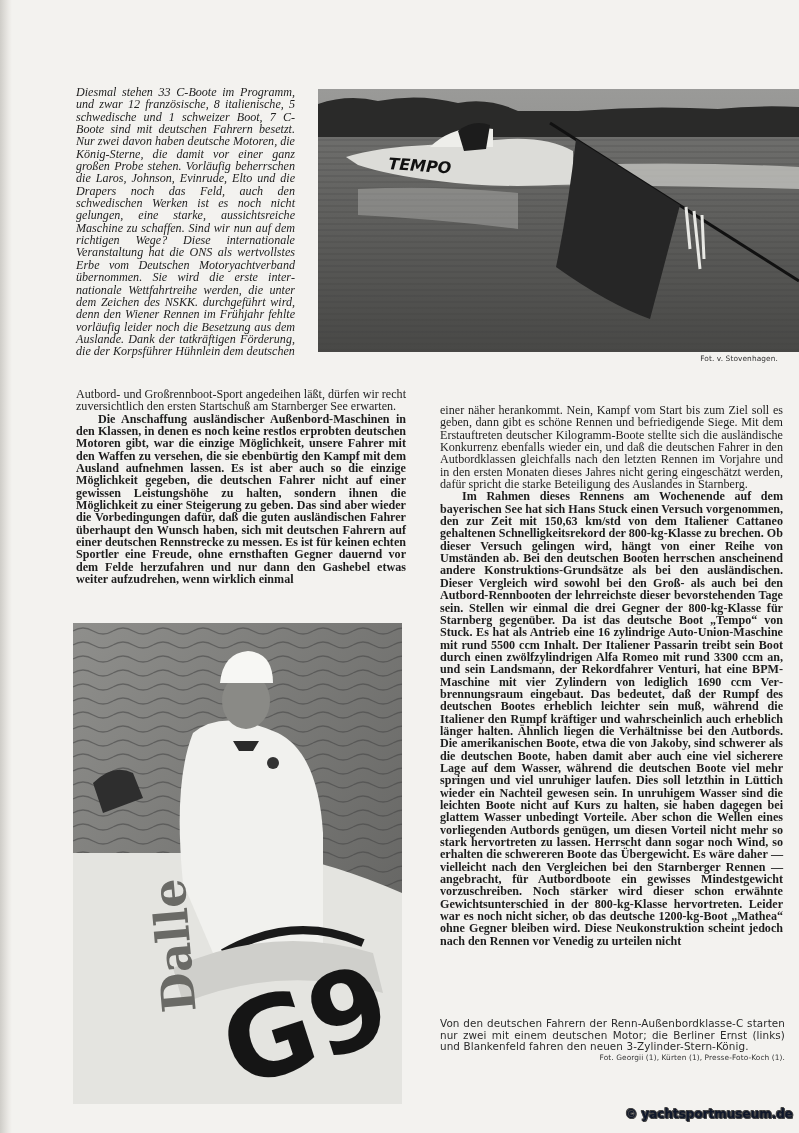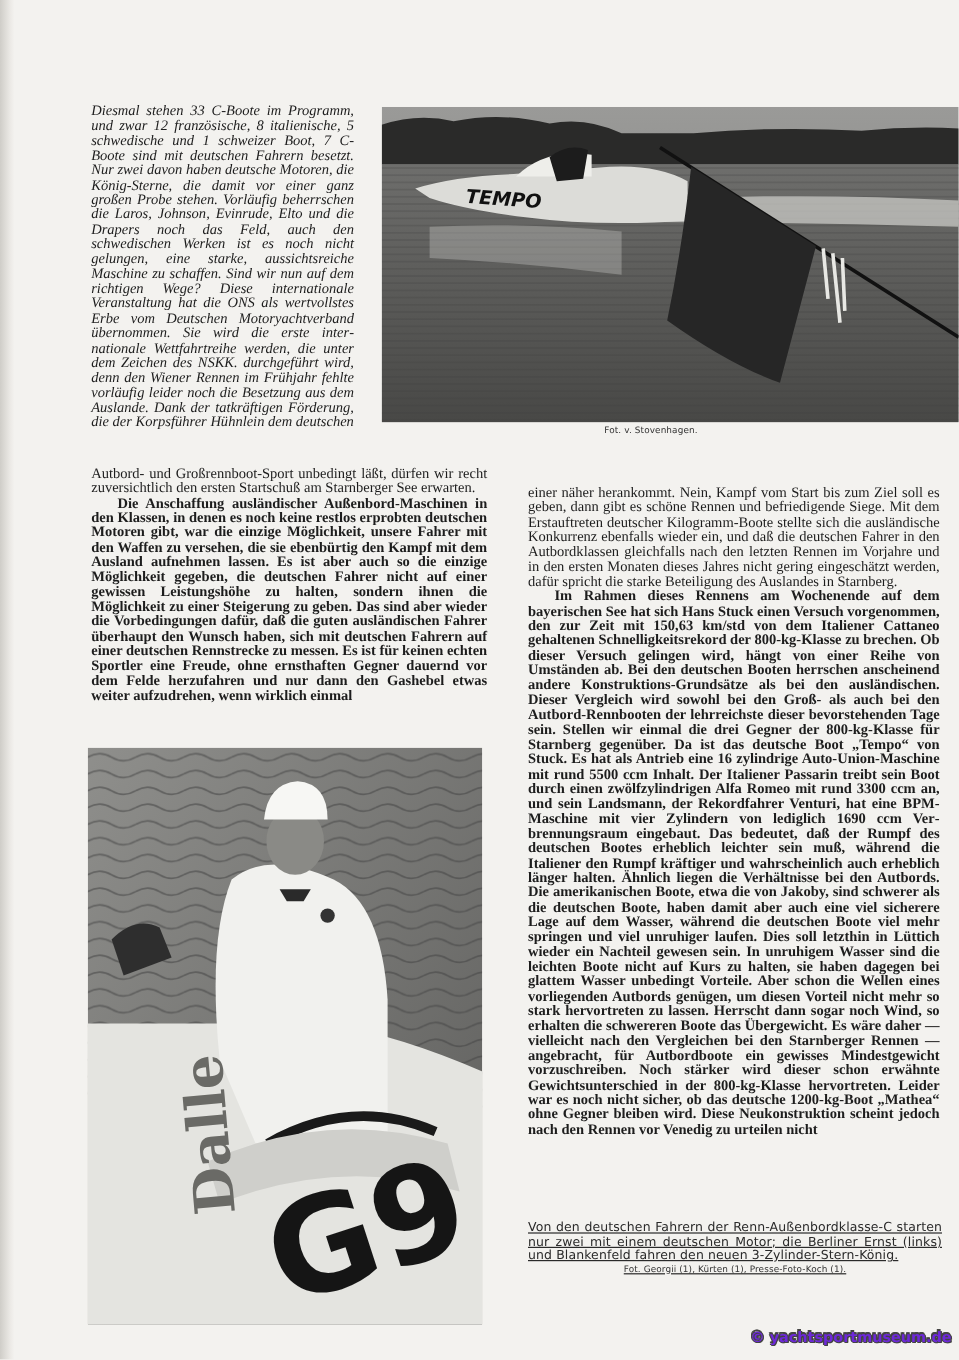--- a/index.html
+++ b/index.html
@@ -27,30 +27,30 @@
   .cap {
     position: absolute;
     font-family: "DejaVu Sans", sans-serif;
     font-size: 10.4px;
     line-height: 11.6px;
     text-align: justify;
     color: #2a2a2a;
     letter-spacing: 0.1px;
   }
   .credit {
-    display: block; text-align: center;
+    display: block; text-align: right;
     font-family: "DejaVu Sans", sans-serif;
     font-size: 7.4px; line-height: 10px; color: #333;
   }
   .photo { position: absolute; overflow: hidden; }
   .photo svg { display: block; width: 100%; height: 100%; }
   .watermark {
     position: absolute; right: 6px; top: 1107px;
     font-family: "DejaVu Sans", sans-serif; font-size: 12px; font-weight: bold;
-    color: #6d28d9;
+    color: #0f172a;
     text-shadow: 1px 0 0 #444, -1px 0 0 #444, 0 1px 0 #444, 0 -1px 0 #444, 1px 1px 0 #444, -1px -1px 0 #444;
   }
 </style>
 </head>
 <body>
 
 <div class="binding-edge"></div>
 
 <div class="txt" style="left:76px; top:86px; width:219px;font-style:italic;">
   <p>Diesmal stehen 33 C-Boote im Pro­gramm, und zwar 12 französische, 8 ita­lienische, 5 schwedische und 1 schweizer Boot, 7 C-Boote sind mit deutschen Fahrern besetzt. Nur zwei davon haben deutsche Motoren, die König-Sterne, die damit vor einer ganz großen Probe stehen. Vorläufig beherrschen die Laros, Johnson, Evinrude, Elto und die Drapers noch das Feld, auch den schwedischen Werken ist es noch nicht gelungen, eine starke, aussichts­reiche Maschine zu schaffen. Sind wir nun auf dem richtigen Wege? Diese internationale Veranstaltung hat die ONS als wertvollstes Erbe vom Deutschen Motoryachtverband über­nommen. Sie wird die erste inter­nationale Wettfahrtreihe werden, die unter dem Zeichen des NSKK. durch­geführt wird, denn den Wiener Rennen im Frühjahr fehlte vorläufig leider noch die Besetzung aus dem Auslande. Dank der tatkräftigen Förderung, die der Korpsführer Hühnlein dem deutschen</p>
@@ -87,21 +87,21 @@
     <path d="M258 50 L362 116 L332 230 Q290 215 238 178 Q250 120 258 50 Z" fill="#262626"></path>
     <path d="M368 118 L372 160 M376 122 L382 180 M384 126 L386 170" stroke="#e8e8e4" stroke-width="3"></path>
   </svg>
 </div>
 
 <div class="cap" style="left:307px; top:354px; width:471px;">
   <span class="credit">Fot. v. Stovenhagen.</span>
 </div>
 
 <div class="txt" style="left:76px; top:388px; width:330px;">
-  <p>Autbord- und Großrennboot-Sport unbedingt läßt, dürfen wir recht zuversichtlich den ersten Startschuß am Starnberger See erwarten.</p>
+  <p>Autbord- und Großrennboot-Sport angedeihen läßt, dürfen wir recht zuversichtlich den ersten Startschuß am Starnberger See erwarten.</p>
   <p class="indent">Die Anschaffung ausländischer Außenbord-Maschinen in den Klassen, in denen es noch keine restlos erprobten deutschen Motoren gibt, war die einzige Möglichkeit, unsere Fahrer mit den Waffen zu versehen, die sie ebenbürtig den Kampf mit dem Ausland aufnehmen lassen. Es ist aber auch so die einzige Möglichkeit gegeben, die deutschen Fahrer nicht auf einer gewissen Leistungshöhe zu halten, sondern ihnen die Möglichkeit zu einer Steigerung zu geben. Das sind aber wieder die Vorbedingungen dafür, daß die guten ausländischen Fahrer überhaupt den Wunsch haben, sich mit deutschen Fahrern auf einer deutschen Rennstrecke zu messen. Es ist für keinen echten Sportler eine Freude, ohne ernsthaften Gegner dauernd vor dem Felde herzufahren und nur dann den Gashebel etwas weiter aufzudrehen, wenn wirklich einmal</p>
 </div>
 
 <div class="photo" style="left:73px; top:623px; width:329px; height:481px;">
   <svg viewBox="0 0 329 481" preserveAspectRatio="none">
     <defs>
       <linearGradient id="sea" x1="0" y1="0" x2="1" y2="1">
         <stop offset="0" stop-color="#8f8f8c"></stop>
         <stop offset="1" stop-color="#5c5c5a"></stop>
       </linearGradient>
@@ -123,18 +123,18 @@
     <text x="165" y="465" font-family="DejaVu Sans, sans-serif" font-size="110" font-weight="bold" fill="#151515" transform="rotate(-18 165 465)">G9</text>
     <text x="5" y="440" font-family="DejaVu Serif, serif" font-size="46" font-weight="bold" fill="#6a6a66" transform="rotate(-95 40 360)">Dalle</text>
   </svg>
 </div>
 
 <div class="txt" style="left:440px; top:404px; width:343px;">
   <p>einer näher herankommt. Nein, Kampf vom Start bis zum Ziel soll es geben, dann gibt es schöne Rennen und befrie­digende Siege. Mit dem Erstauftreten deutscher Kilogramm-Boote stellte sich die ausländische Konkurrenz ebenfalls wieder ein, und daß die deutschen Fahrer in den Autbordklassen gleichfalls nach den letzten Rennen im Vorjahre und in den ersten Monaten dieses Jahres nicht gering eingeschätzt werden, dafür spricht die starke Beteiligung des Auslandes in Starnberg.</p>
   <p class="indent">Im Rahmen dieses Rennens am Wochenende auf dem bayerischen See hat sich Hans Stuck einen Versuch vorge­nommen, den zur Zeit mit 150,63 km/std von dem Italiener Cattaneo gehaltenen Schnelligkeitsrekord der 800-kg-Klasse zu brechen. Ob dieser Versuch gelingen wird, hängt von einer Reihe von Umständen ab. Bei den deutschen Booten herrschen anscheinend andere Konstruktions-Grundsätze als bei den aus­ländischen. Dieser Vergleich wird sowohl bei den Groß- als auch bei den Autbord-Rennbooten der lehrreichste dieser be­vorstehenden Tage sein. Stellen wir einmal die drei Gegner der 800-kg-Klasse für Starnberg gegenüber. Da ist das deutsche Boot „Tempo“ von Stuck. Es hat als Antrieb eine 16 zylindrige Auto-Union-Maschine mit rund 5500 ccm In­halt. Der Italiener Passarin treibt sein Boot durch einen zwölfzylindrigen Alfa Romeo mit rund 3300 ccm an, und sein Landsmann, der Rekordfahrer Venturi, hat eine BPM-Maschine mit vier Zylindern von lediglich 1690 ccm Ver­brennungsraum eingebaut. Das bedeutet, daß der Rumpf des deutschen Bootes erheblich leichter sein muß, während die Italiener den Rumpf kräftiger und wahrscheinlich auch erheb­lich länger halten. Ähnlich liegen die Verhältnisse bei den Autbords. Die amerikanischen Boote, etwa die von Jakoby, sind schwerer als die deutschen Boote, haben damit aber auch eine viel sicherere Lage auf dem Wasser, während die deutschen Boote viel mehr springen und viel unruhiger laufen. Dies soll letzthin in Lüttich wieder ein Nachteil gewesen sein. In unruhigem Wasser sind die leichten Boote nicht auf Kurs zu halten, sie haben dagegen bei glattem Wasser unbedingt Vorteile. Aber schon die Wellen eines vorliegenden Autbords genügen, um diesen Vorteil nicht mehr so stark hervortreten zu lassen. Herrscht dann sogar noch Wind, so erhalten die schwereren Boote das Übergewicht. Es wäre daher — vielleicht nach den Vergleichen bei den Starnberger Rennen — angebracht, für Autbordboote ein gewisses Mindestgewicht vorzuschreiben. Noch stärker wird dieser schon erwähnte Gewichtsunterschied in der 800-kg-Klasse hervortreten. Leider war es noch nicht sicher, ob das deutsche 1200-kg-Boot „Mathea“ ohne Gegner bleiben wird. Diese Neukonstruktion scheint jedoch nach den Rennen vor Venedig zu urteilen nicht</p>
 </div>
 
-<div class="cap" style="left:440px; top:1018px; width:345px;text-decoration:underline;">
+<div class="cap" style="left:440px; top:1018px; width:345px;">
   <span>Von den deutschen Fahrern der Renn-Außenbordklasse-C starten nur zwei mit einem deutschen Motor; die Berliner Ernst (links) und Blankenfeld fahren den neuen 3-Zylinder-Stern-König.</span>
   <span class="credit">Fot. Georgii (1), Kürten (1), Presse-Foto-Koch (1).</span>
 </div>
 
 <div class="watermark">© yachtsportmuseum.de</div>
 
 </body></html>

